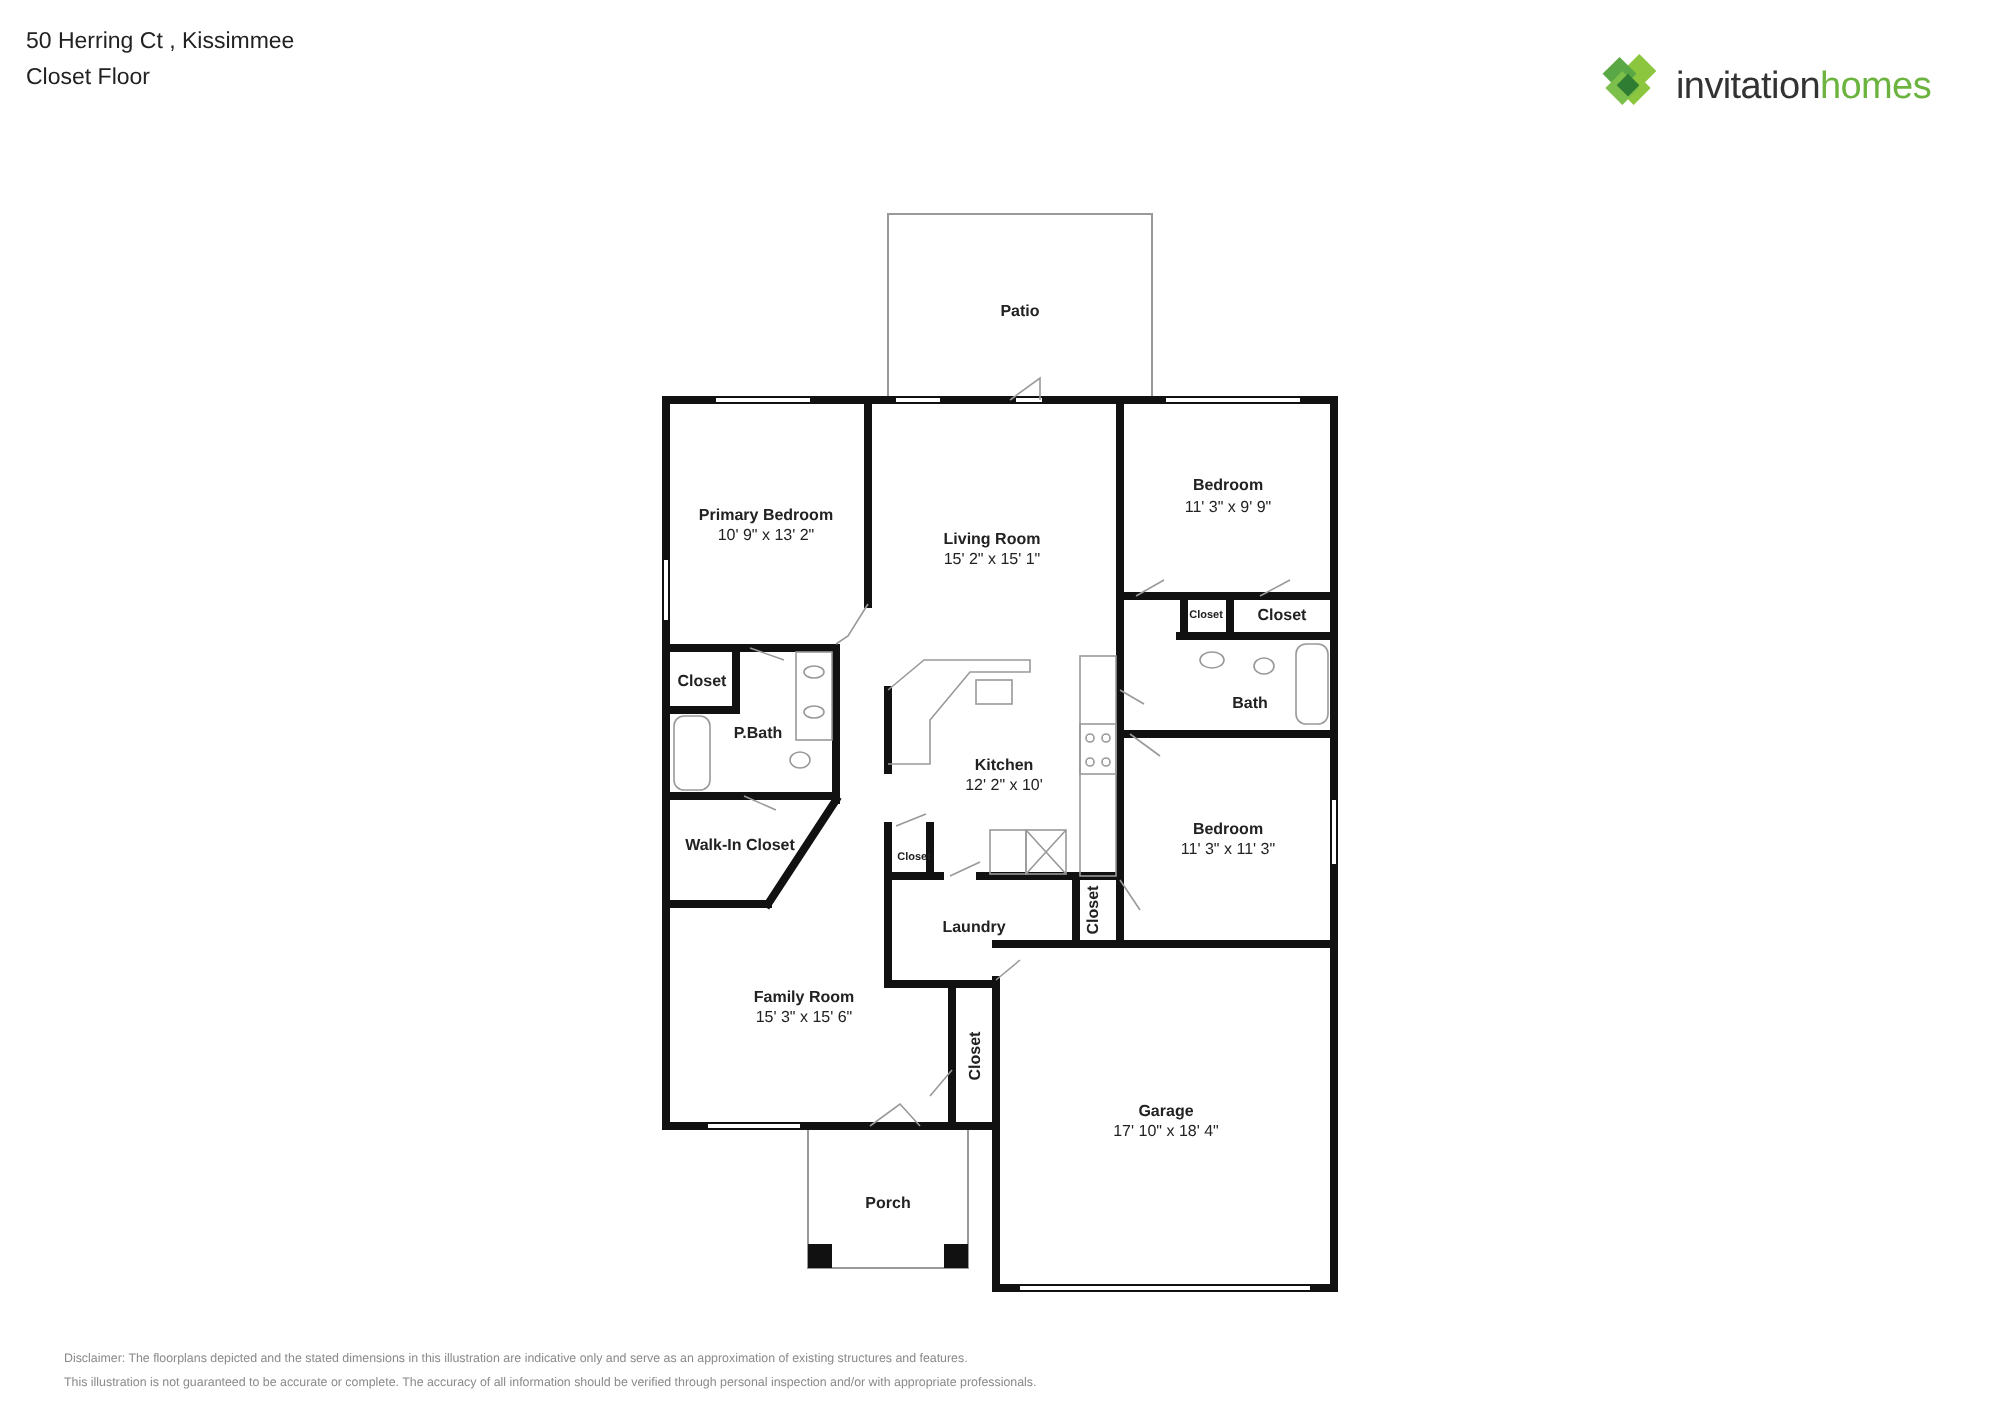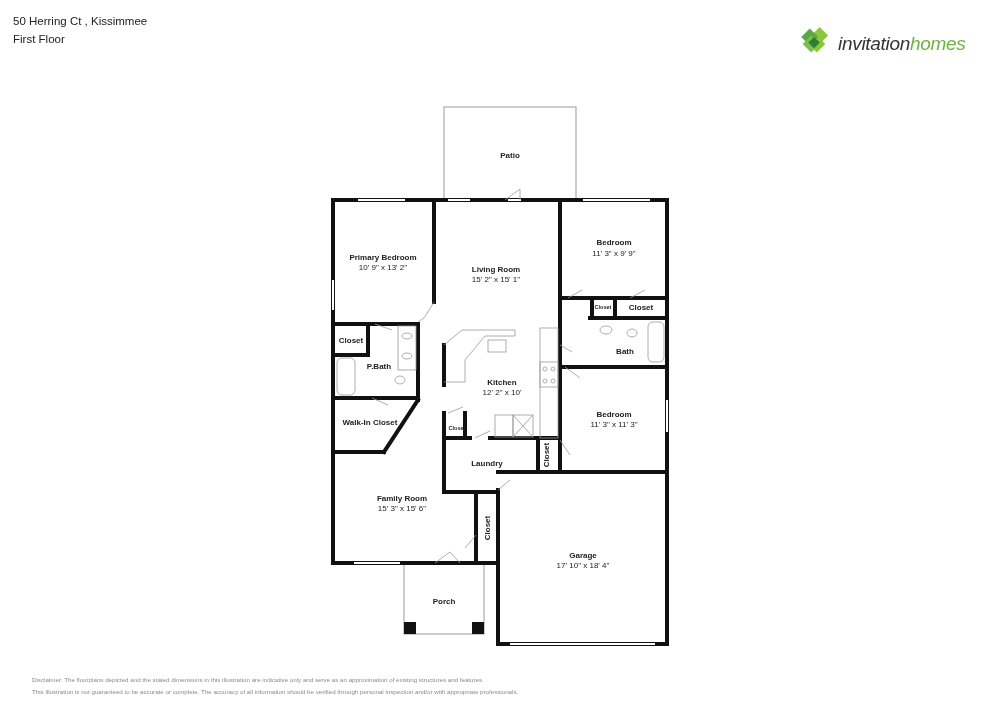--- a/index.html
+++ b/index.html
@@ -1,33 +1,33 @@
 <!DOCTYPE html>
 <html><head>
 <meta charset="utf-8">
 <style>
   html,body{margin:0;padding:0;background:#fff;}
   body{width:1000px;height:707px;position:relative;overflow:hidden;font-family:"Liberation Sans",sans-serif;color:#222;}
   .hdr{position:absolute;left:13px;top:12px;font-size:11.5px;line-height:18px;color:#222;}
   .logo{position:absolute;left:796px;top:24px;height:40px;display:flex;align-items:center;}
-  .logo-text{font-size:19px;letter-spacing:-0.3px;margin-left:6px;font-style:italic;}
+  .logo-text{font-size:19px;letter-spacing:-0.3px;margin-left:6px;}
   .logo-text .a{color:#333;}
   .logo-text .b{color:#6db33f;}
   .disc{position:absolute;left:32px;top:674px;font-size:6.2px;line-height:12px;color:#8a8a8a;}
   svg.plan{position:absolute;left:0;top:0;}
   .lbl{font-family:"Liberation Sans",sans-serif;font-size:8px;font-weight:bold;fill:#222;}
   .dim{font-family:"Liberation Sans",sans-serif;font-size:8px;fill:#222;}
   .sm{font-family:"Liberation Sans",sans-serif;font-size:5.5px;font-weight:bold;fill:#222;}
 </style>
 </head>
 <body>
 
 <div class="hdr">
   <div>50 Herring Ct , Kissimmee</div>
-  <div>First Floor</div>
+  <div>Closet Floor</div>
 </div>
 
 <div class="logo">
   <svg width="36" height="36" viewBox="0 0 36 36">
     <g transform="rotate(45 18 18)">
       <rect x="10" y="2" width="12" height="12" fill="#8cc63f"></rect>
       <rect x="22" y="14" width="12" height="12" fill="#8cc63f" transform="translate(-8 -4)"></rect>
       <rect x="2" y="14" width="12" height="12" fill="#5aa845" transform="translate(2 -4)"></rect>
       <rect x="12" y="20" width="12" height="12" fill="#7cbf4a" transform="translate(-2 -6)"></rect>
       <rect x="13" y="13" width="8" height="8" fill="#2e7d32"></rect>

